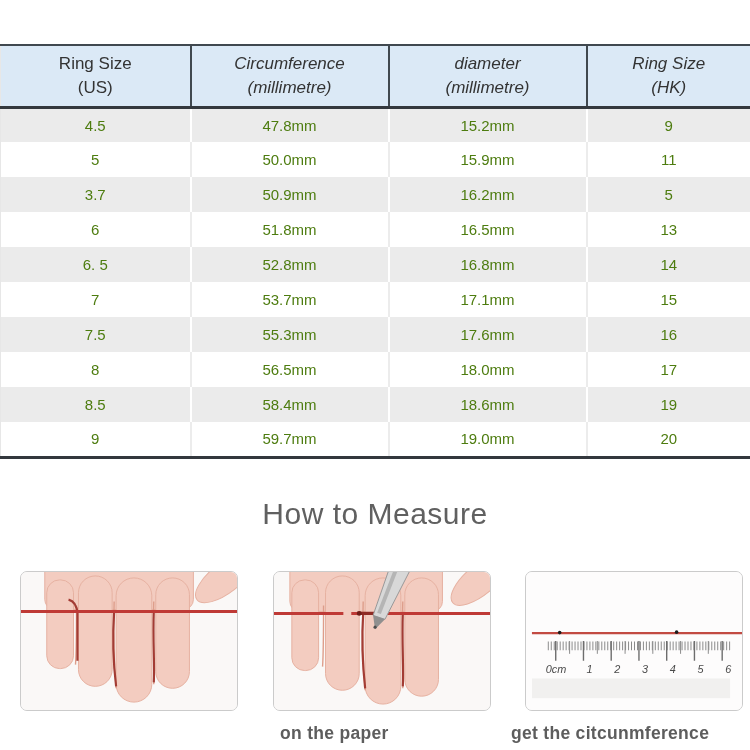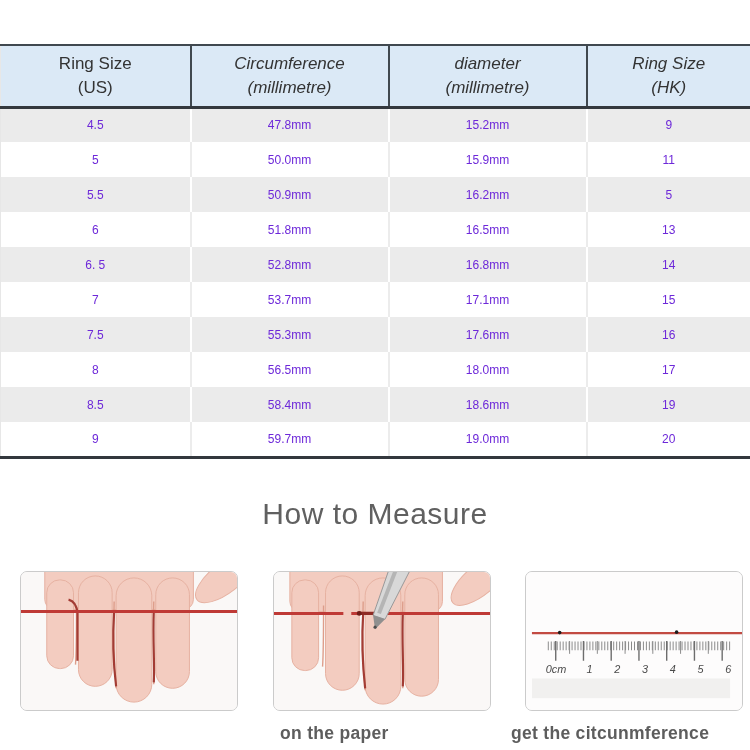--- a/index.html
+++ b/index.html
@@ -35,22 +35,22 @@
     vertical-align: middle;
     border-top: 2px solid #40484f;
     border-bottom: 3px solid #33383d;
   }
   table.size-table thead th + th { border-left: 2px solid #40484f; font-style: italic; }
   table.size-table thead th span { display: block; }
   table.size-table tbody td {
     height: 35px;
     text-align: center;
     vertical-align: middle;
-    font-size: 12px;
-    color: #6d28d9;
+    font-size: 15px;
+    color: #4d7c0f;
   }
   table.size-table tbody tr:nth-child(odd)  { background: #ebebeb; }
   table.size-table tbody tr:nth-child(even) { background: #ffffff; }
   table.size-table tbody tr:nth-child(odd)  td + td { border-left: 2px solid #ffffff; }
   table.size-table tbody tr:nth-child(even) td + td { border-left: 2px solid #ececec; }
   table.size-table tbody tr:last-child td { border-bottom: 3px solid #33383d; }
 
   
   .section-title {
     margin-top: 38px;
@@ -130,21 +130,21 @@
         <td>15.2mm</td>
         <td>9</td>
       </tr>
       <tr>
         <td>5</td>
         <td>50.0mm</td>
         <td>15.9mm</td>
         <td>11</td>
       </tr>
       <tr>
-        <td>5.5</td>
+        <td>3.7</td>
         <td>50.9mm</td>
         <td>16.2mm</td>
         <td>5</td>
       </tr>
       <tr>
         <td>6</td>
         <td>51.8mm</td>
         <td>16.5mm</td>
         <td>13</td>
       </tr>

